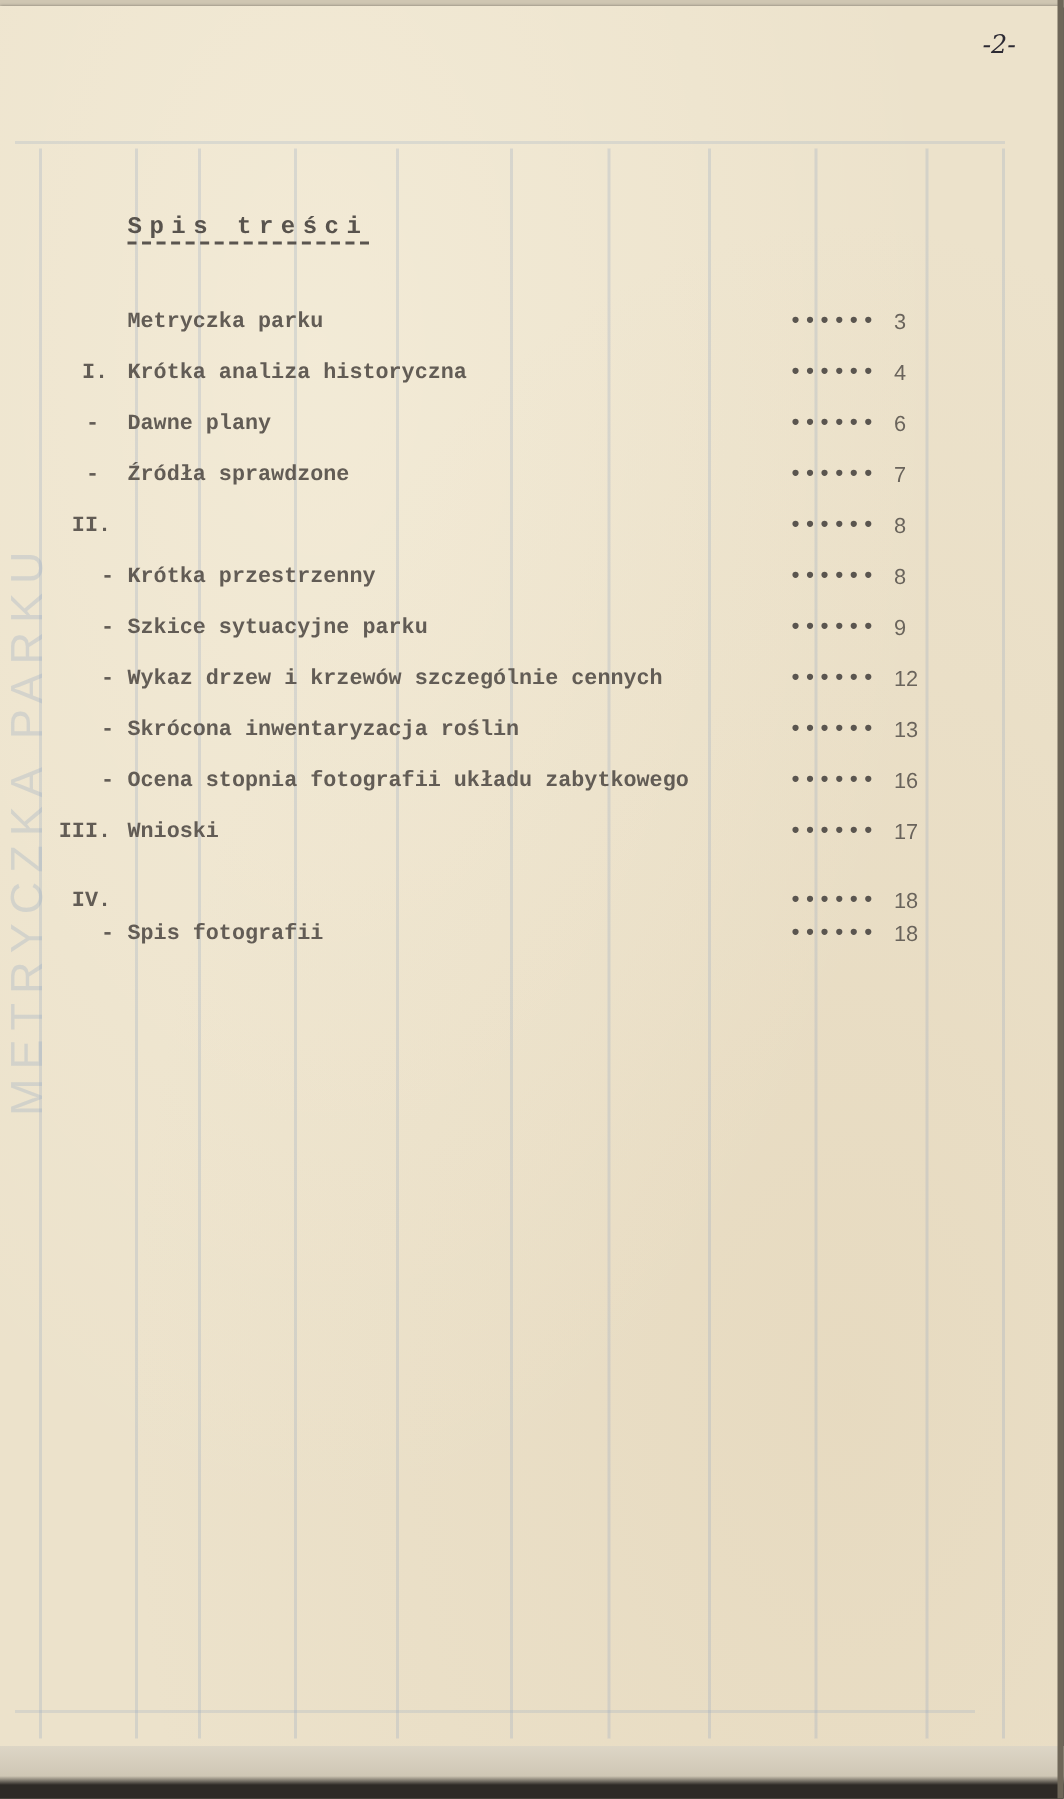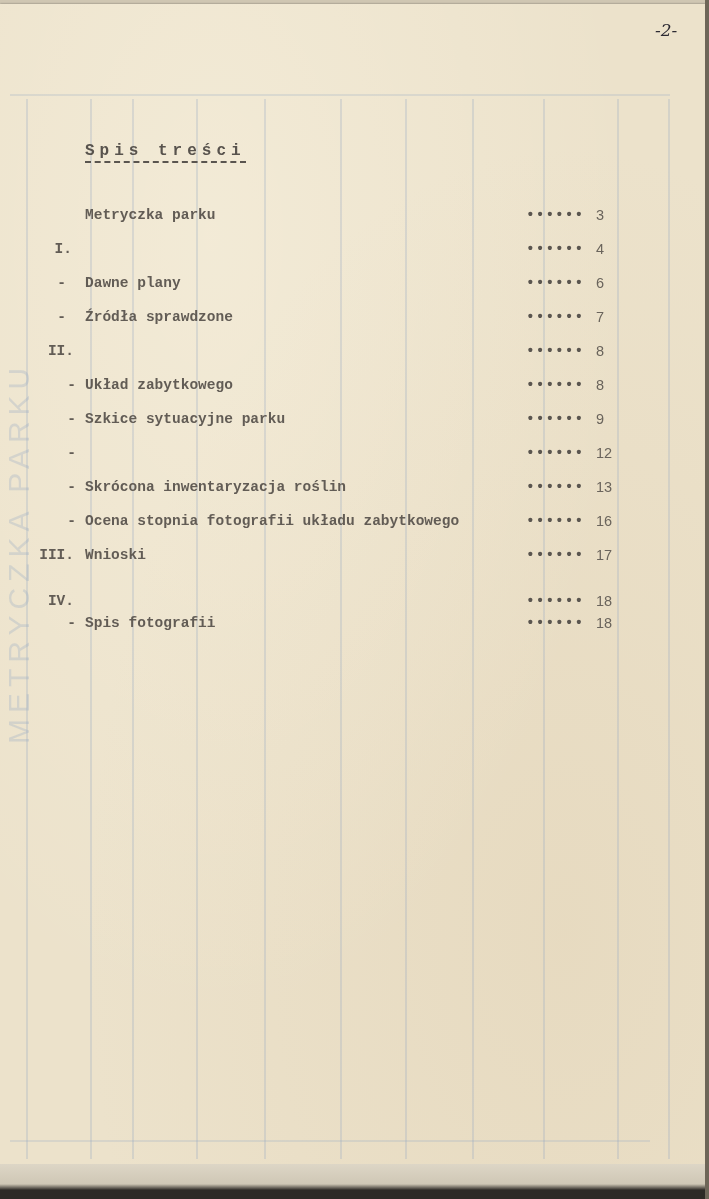--- a/index.html
+++ b/index.html
@@ -75,20 +75,21 @@
 
   <div class="toc">
     <div class="toc-row" style="top:0px">
       <span class="prefix" style="left:46px;width:30px"></span>
       <span class="label">Metryczka parku</span>
       <span class="leader">••••••</span>
       <span class="pagenum">3</span>
     </div>
     <div class="toc-row" style="top:34px">
       <span class="prefix" style="left:40px;width:32px">I.</span>
+      <span class="label">Krótka analiza historyczna</span>
       <span class="leader">••••••</span>
       <span class="pagenum">4</span>
     </div>
     <div class="toc-row" style="top:68px">
       <span class="prefix" style="left:40px;width:26px">-</span>
       <span class="label">Dawne plany</span>
       <span class="leader">••••••</span>
       <span class="pagenum">6</span>
     </div>
     <div class="toc-row" style="top:102px">
@@ -97,32 +98,33 @@
       <span class="leader">••••••</span>
       <span class="pagenum">7</span>
     </div>
     <div class="toc-row" style="top:136px">
       <span class="prefix" style="left:30px;width:44px">II.</span>
       <span class="leader">••••••</span>
       <span class="pagenum">8</span>
     </div>
     <div class="toc-row" style="top:170px">
       <span class="prefix" style="left:50px;width:26px">-</span>
-      <span class="label">Układ zabytkowego</span>
+      <span class="label">Krótka przestrzenny</span>
       <span class="leader">••••••</span>
       <span class="pagenum">8</span>
     </div>
     <div class="toc-row" style="top:204px">
       <span class="prefix" style="left:50px;width:26px">-</span>
       <span class="label">Szkice sytuacyjne parku</span>
       <span class="leader">••••••</span>
       <span class="pagenum">9</span>
     </div>
     <div class="toc-row" style="top:238px">
       <span class="prefix" style="left:50px;width:26px">-</span>
+      <span class="label">Wykaz drzew i krzewów szczególnie cennych</span>
       <span class="leader">••••••</span>
       <span class="pagenum">12</span>
     </div>
     <div class="toc-row" style="top:272px">
       <span class="prefix" style="left:50px;width:26px">-</span>
       <span class="label">Skrócona inwentaryzacja roślin</span>
       <span class="leader">••••••</span>
       <span class="pagenum">13</span>
     </div>
     <div class="toc-row" style="top:306px">

